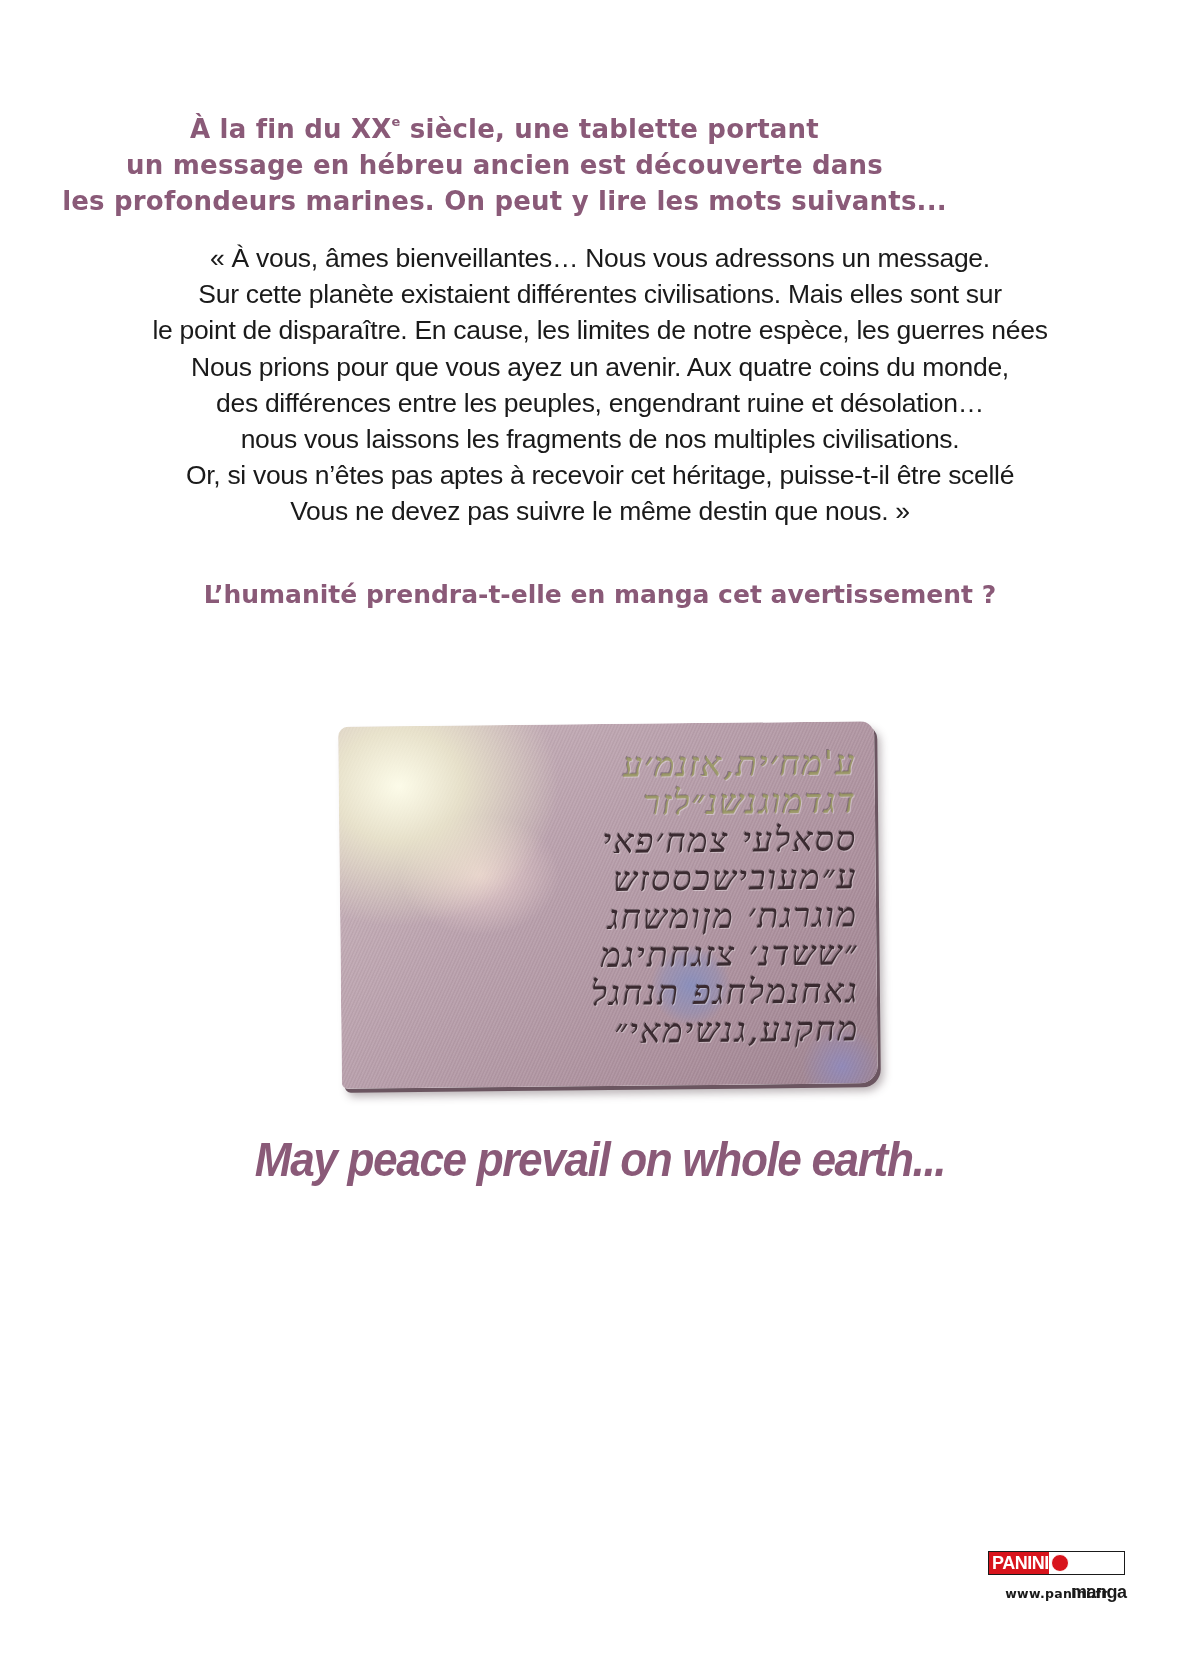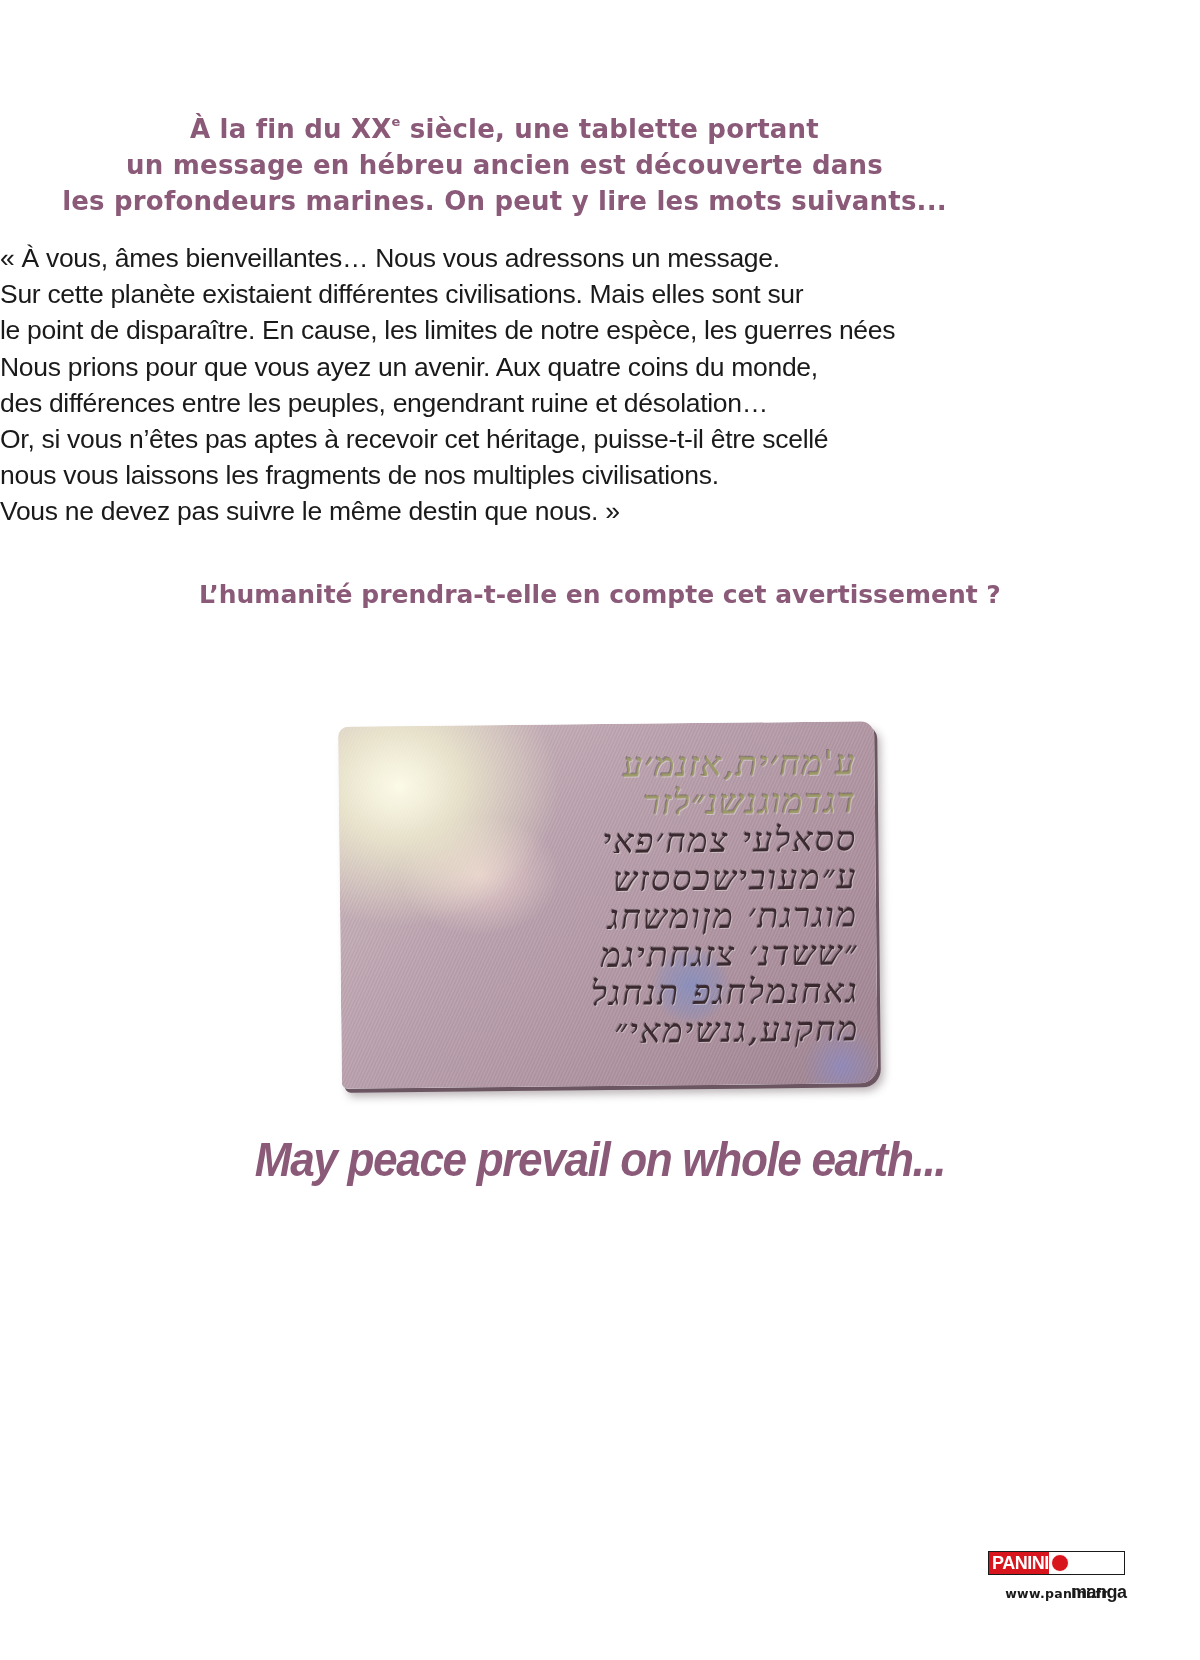--- a/index.html
+++ b/index.html
@@ -27,21 +27,21 @@
       line-height: 36px;
       letter-spacing: 0.2px;
     }
     .intro .line { display: block; white-space: nowrap; }
     .intro sup { font-size: 13px; vertical-align: 12px; line-height: 0; }
     .quote {
       position: absolute;
       left: 0;
       top: 240px;
       width: 1200px;
-      text-align: left;
+      text-align: center;
       color: #1a1a1a;
       font-family: "Liberation Sans", sans-serif;
       font-size: 26.5px;
       line-height: 36.2px;
       letter-spacing: -0.3px;
     }
     .quote .line { display: block; white-space: nowrap; }
     .question {
       position: absolute;
       left: 0;
@@ -189,26 +189,26 @@
   <span class="line">un message en hébreu ancien est découverte dans</span>
   <span class="line">les profondeurs marines. On peut y lire les mots suivants...</span>
 </div>
 
 <div class="quote">
   <span class="line">« À vous, âmes bienveillantes… Nous vous adressons un message.</span>
   <span class="line">Sur cette planète existaient différentes civilisations. Mais elles sont sur</span>
   <span class="line">le point de disparaître. En cause, les limites de notre espèce, les guerres nées</span>
   <span class="line">Nous prions pour que vous ayez un avenir. Aux quatre coins du monde,</span>
   <span class="line">des différences entre les peuples, engendrant ruine et désolation…</span>
+  <span class="line">nous vous laissons les fragments de nos multiples civilisations.</span>
   <span class="line">Or, si vous n’êtes pas aptes à recevoir cet héritage, puisse-t-il être scellé</span>
-  <span class="line">nous vous laissons les fragments de nos multiples civilisations.</span>
   <span class="line">Vous ne devez pas suivre le même destin que nous. »</span>
 </div>
 
-<div class="question">L’humanité prendra-t-elle en compte cet avertissement ?</div>
+<div class="question">L’humanité prendra-t-elle en manga cet avertissement ?</div>
 
 <div class="tablet-wrap" role="img" aria-label="Ancient inscribed stone tablet">
   <div class="tablet">
     <div class="inscription">
       <span class="row faded">ע'מח׳ית,אזנמ׳ע</span>
       <span class="row faded">דגדמוגנשנ״לזר</span>
       <span class="row">ססאלעי צמח׳פאי</span>
       <span class="row">ע״מעובישכססזש</span>
       <span class="row">מוגרגת׳ מןומשחג</span>
       <span class="row">״ששדנ׳ צזגחתיגמ</span>

